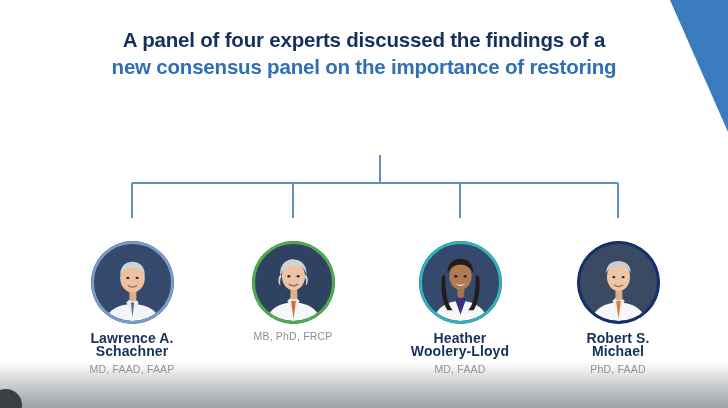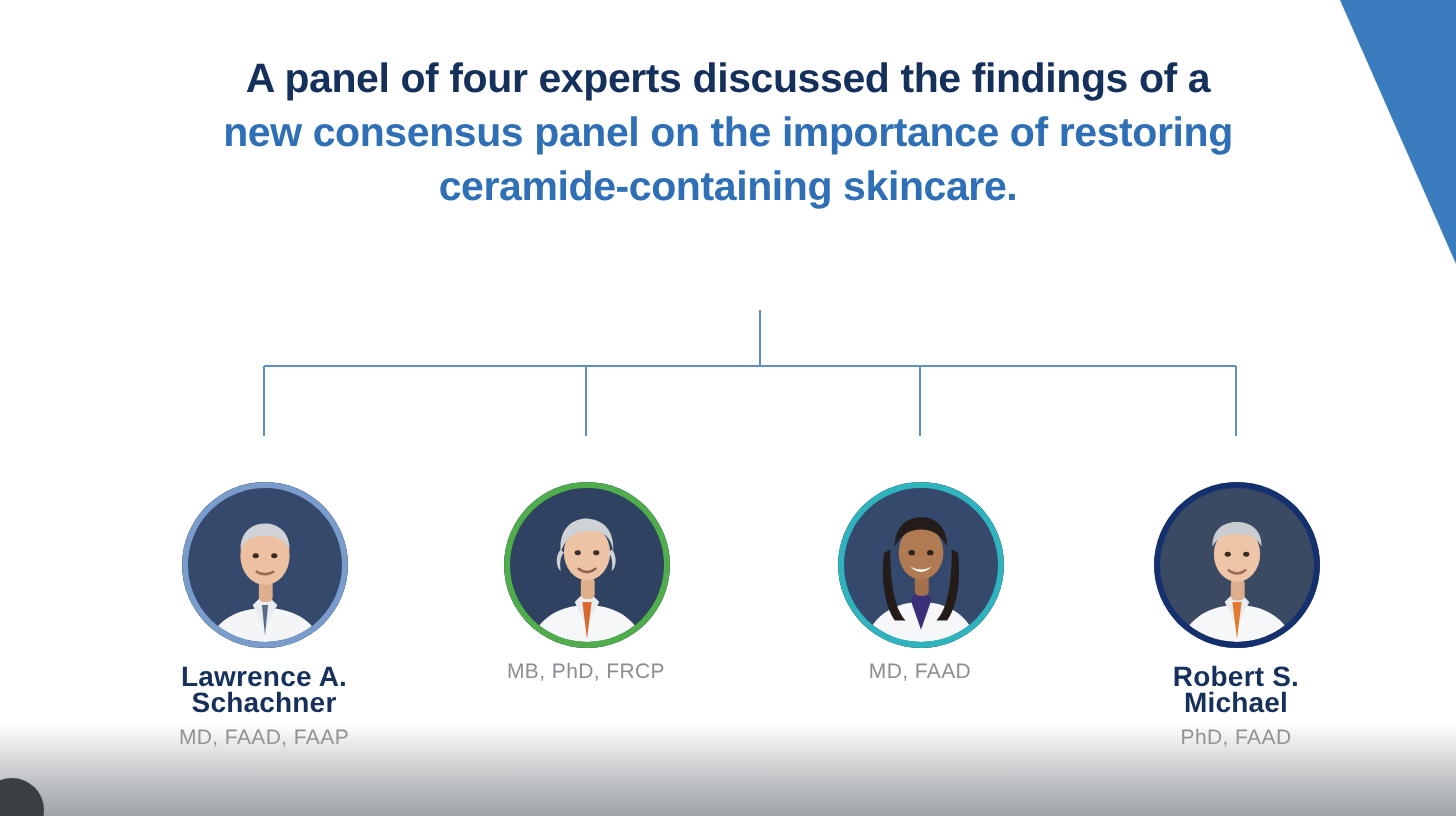--- a/index.html
+++ b/index.html
@@ -134,21 +134,20 @@
 </head>
 <body>
 
 <div id="slide">
 
   <div class="corner-wedge"></div>
 
   <div class="headline">
     <span class="ln1">A panel of four experts discussed the findings of a</span>
     <span class="ln2">new consensus panel on the importance of restoring</span>
-    <span class="ln4">ceramide-containing skincare.</span>
   </div>
 
   <svg class="connector" viewBox="0 0 728 408">
     <g stroke="#5d8fc0" stroke-width="1.4" fill="none" shape-rendering="crispEdges">
       <line x1="380" y1="155" x2="380" y2="183"></line>
       <line x1="132" y1="183" x2="618" y2="183"></line>
       <line x1="132" y1="183" x2="132" y2="218"></line>
       <line x1="293" y1="183" x2="293" y2="218"></line>
       <line x1="460" y1="183" x2="460" y2="218"></line>
       <line x1="618" y1="183" x2="618" y2="218"></line>
@@ -217,20 +216,24 @@
             <path d="M70 40 C70 66 66 80 60 86 L67 86 C74 76 76 58 74 42 Z" fill="#241c19"></path>
             <ellipse cx="50" cy="42" rx="14.5" ry="17.5" fill="#b07b52"></ellipse>
             <path d="M33 38 C33 24 42 19 50 19 C58 19 67 24 67 38 C62 29 56 27 50 27 C44 27 38 29 33 38 Z" fill="#241c19"></path>
             <ellipse cx="44" cy="42" rx="2.1" ry="1.7" fill="#2b201a"></ellipse>
             <ellipse cx="56" cy="42" rx="2.1" ry="1.7" fill="#2b201a"></ellipse>
             <path d="M43 51 Q50 58 57 51 Q50 55 43 51 Z" fill="#ffffff"></path>
           </svg>
         </div>
         <div class="ring" style="border-color:#2fb3bd"></div>
       </div>
+      <div class="ename">
+        <span>Heather</span><br>
+        <span>Woolery-Lloyd</span>
+      </div>
       <div class="ecred">MD, FAAD</div>
     </div>
 
     <div class="expert p3">
       <div class="avatar">
         <div class="photo" style="background:#3b4a63">
           <svg viewBox="0 0 100 100" preserveAspectRatio="xMidYMid slice">
             <rect x="0" y="0" width="100" height="100" fill="#3b4a63"></rect>
             <path d="M50 76 C28 76 16 89 14 100 L86 100 C84 89 72 76 50 76 Z" fill="#f6f7f8"></path>
             <path d="M42 74 L50 90 L58 74 L54 70 L46 70 Z" fill="#eaedf0"></path>

